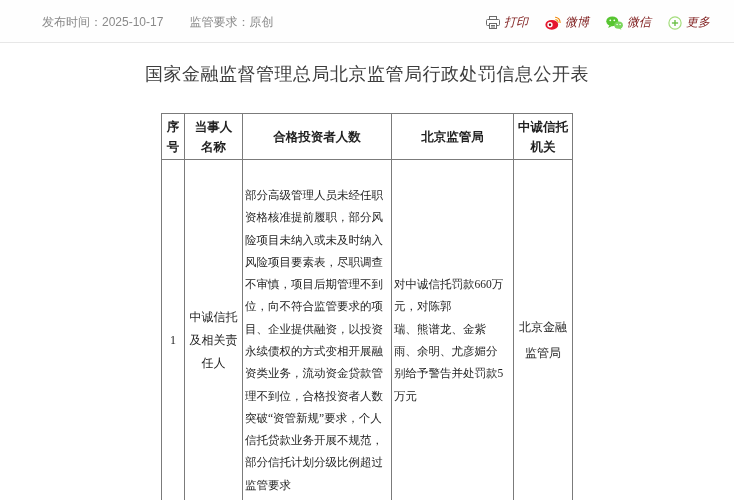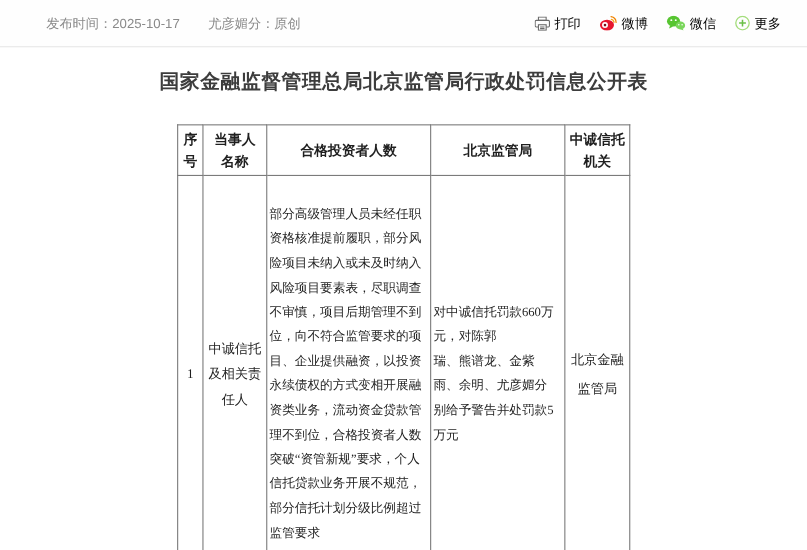--- a/index.html
+++ b/index.html
@@ -4,34 +4,34 @@
 <style>
   html,body{margin:0;padding:0;}
   body{
     width:734px;height:500px;overflow:hidden;background:#ffffff;
     font-family:"Liberation Sans","DejaVu Sans",sans-serif;
     position:relative;
   }
   
   .topbar{
     height:43px;box-sizing:border-box;
-    display:flex;align-items:center;
-    padding:0 24px 0 42px;
+    display:flex;align-items:flex-end;
+    padding:0 24px 11px 42px;
     background:#fefefe;
     border-bottom:1px solid #e7e7e7;
     font-size:12px;
   }
   .meta-item{color:#8a8a8a;margin-right:26px;white-space:nowrap;}
-  .actions{margin-left:auto;display:flex;align-items:center;color:#000000;}
+  .actions{margin-left:auto;display:flex;align-items:center;color:#7f1d1d;font-style:italic;}
   .action{display:flex;align-items:center;margin-left:17px;cursor:pointer;white-space:nowrap;}
   .action svg{margin-right:4px;display:block;}
   
   .page-title{
     margin:19px 0 0;text-align:center;
-    font-size:18px;font-weight:700;color:#3d3d3d;letter-spacing:0.5px;
+    font-size:18px;font-weight:400;color:#3d3d3d;letter-spacing:0.5px;
     font-family:"Liberation Sans","DejaVu Sans",sans-serif;
   }
   
   .table-wrap{margin-top:27px;display:flex;justify-content:center;}
   table.penalty-table{
     border-collapse:collapse;table-layout:fixed;
     font-family:"Liberation Serif","DejaVu Serif",serif;
     color:#1f1f1f;
   }
   .penalty-table th,.penalty-table td{
@@ -51,21 +51,21 @@
   td.cell-party{text-align:center;font-size:12px;line-height:23px;}
   td.cell-violation{text-align:left;font-size:11.5px;line-height:22.3px;padding-left:4px;padding-right:2px;}
   td.cell-penalty{text-align:left;font-size:11.5px;line-height:22.3px;padding-left:5px;padding-right:2px;}
   td.cell-authority{text-align:center;font-size:12px;line-height:26px;}
 </style>
 </head>
 <body>
 
 <div class="topbar">
   <span class="meta-item"><span>发布时间：</span><span>2025-10-17</span></span>
-  <span class="meta-item"><span>尤彦媚分：</span><span>原创</span></span>
+  <span class="meta-item"><span>监管要求：</span><span>原创</span></span>
 
   <div class="actions">
     <span class="action">
       <span>
         <svg width="14" height="13" viewBox="0 0 14 13">
           <rect x="3.5" y="0.5" width="7" height="3" fill="none" stroke="#6b6b6b"></rect>
           <rect x="0.5" y="3.5" width="13" height="6" rx="1" fill="none" stroke="#6b6b6b"></rect>
           <rect x="3.5" y="7.5" width="7" height="5" fill="#ffffff" stroke="#6b6b6b"></rect>
           <line x1="5" y1="9.5" x2="9" y2="9.5" stroke="#6b6b6b"></line>
           <line x1="5" y1="11" x2="9" y2="11" stroke="#6b6b6b"></line>

